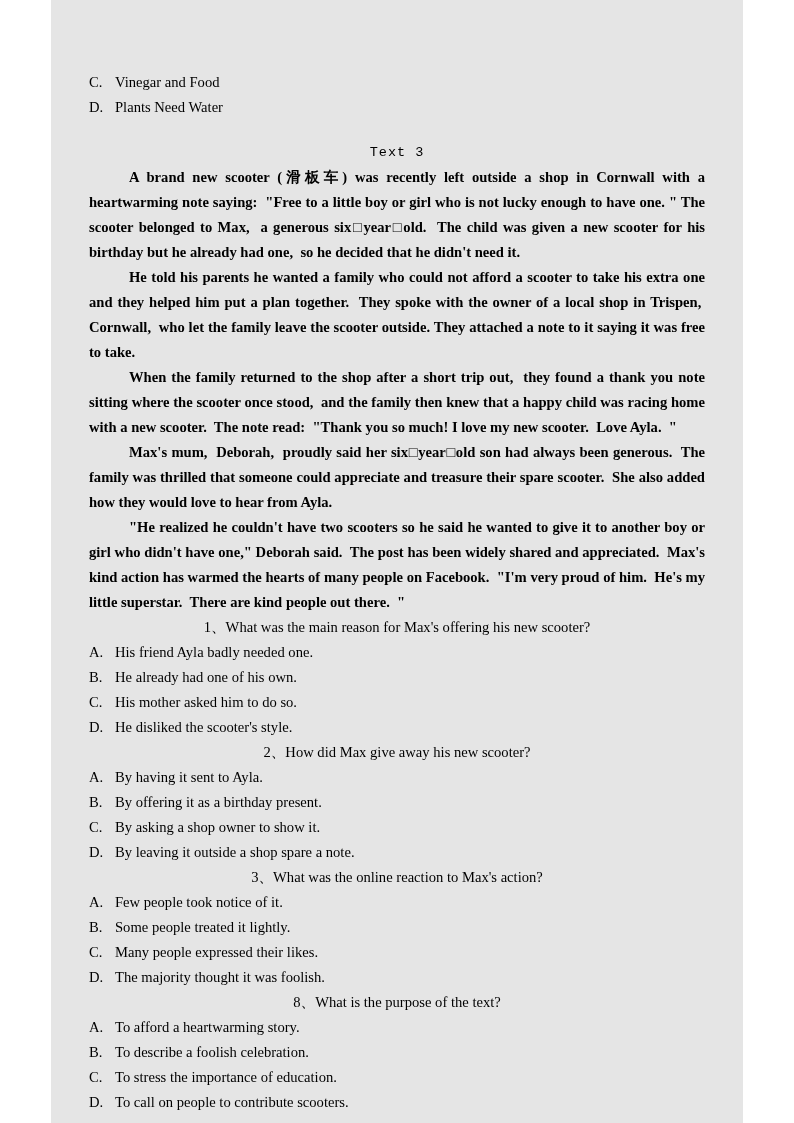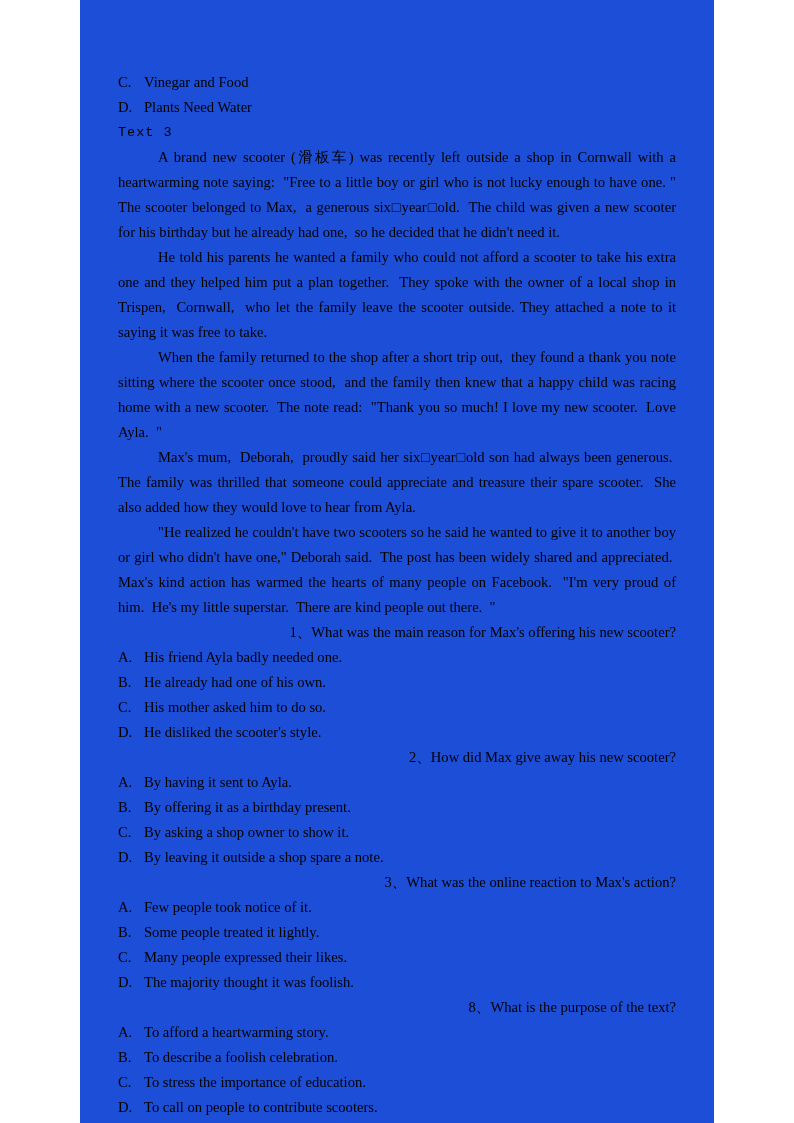--- a/index.html
+++ b/index.html
@@ -1,43 +1,46 @@
 <!DOCTYPE html>
 <html><head>
 <meta charset="utf-8">
 <style>
   * { margin: 0; padding: 0; box-sizing: border-box; }
   html, body { background: #ffffff; }
   .page {
-    width: 634px;
+    width: 692px;
     height: 1123px;
     margin: 0 auto;
-    background: #1d4ed8;
+    background: #e5e5e5;
     color: #000000;
     font-family: "Liberation Serif", serif;
     font-size: 14.6px;
     line-height: 25px;
     padding: 70px 38px 0 38px;
     overflow: hidden;
   }
   .opt-line { white-space: normal; }
   .opt-label {
     display: inline-block;
     min-width: 26px;
   }
   .para {
     text-align: justify;
     text-indent: 40px;
+    font-weight: bold;
   }
   .heading {
+    text-align: center;
     font-family: "Liberation Mono", "DejaVu Sans Mono", monospace;
     font-size: 13.5px;
     letter-spacing: 1px;
+    margin-top: 20px;
   }
-  .q-line { text-align: right; }
+  .q-line { text-align: center; }
 </style>
 </head>
 <body>
 
 <div class="page">
 
   <div class="opt-line">
     <span class="opt-label">C.</span><span>Vinegar and Food</span>
   </div>
   <div class="opt-line">

